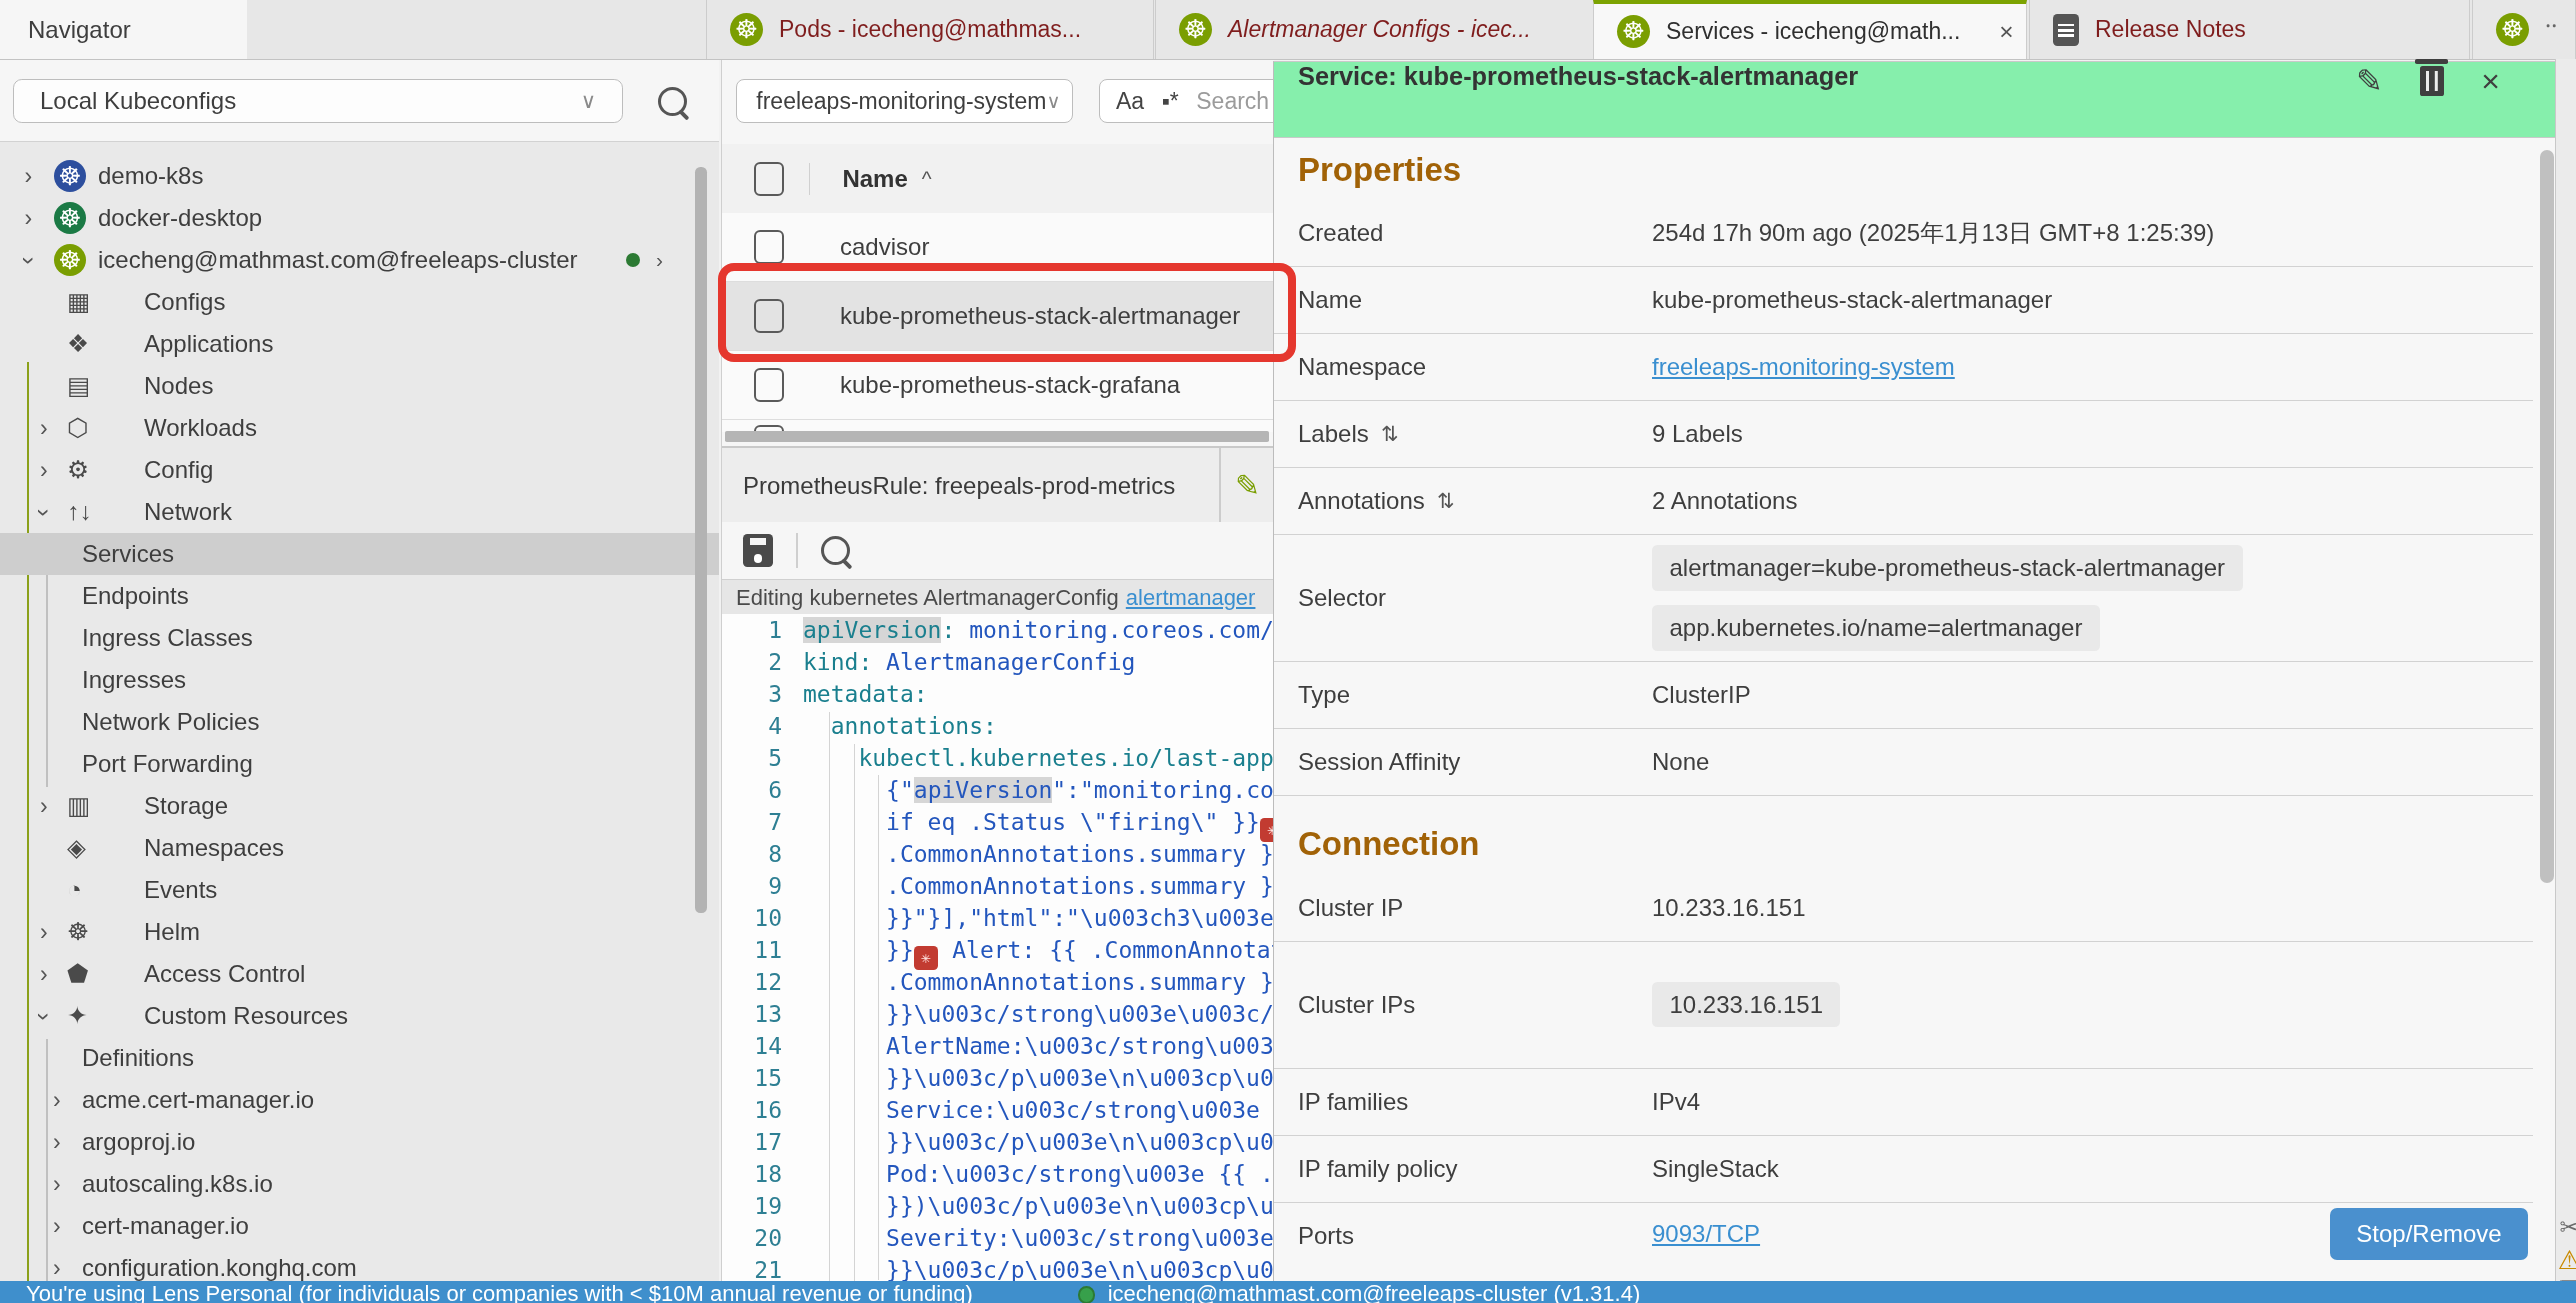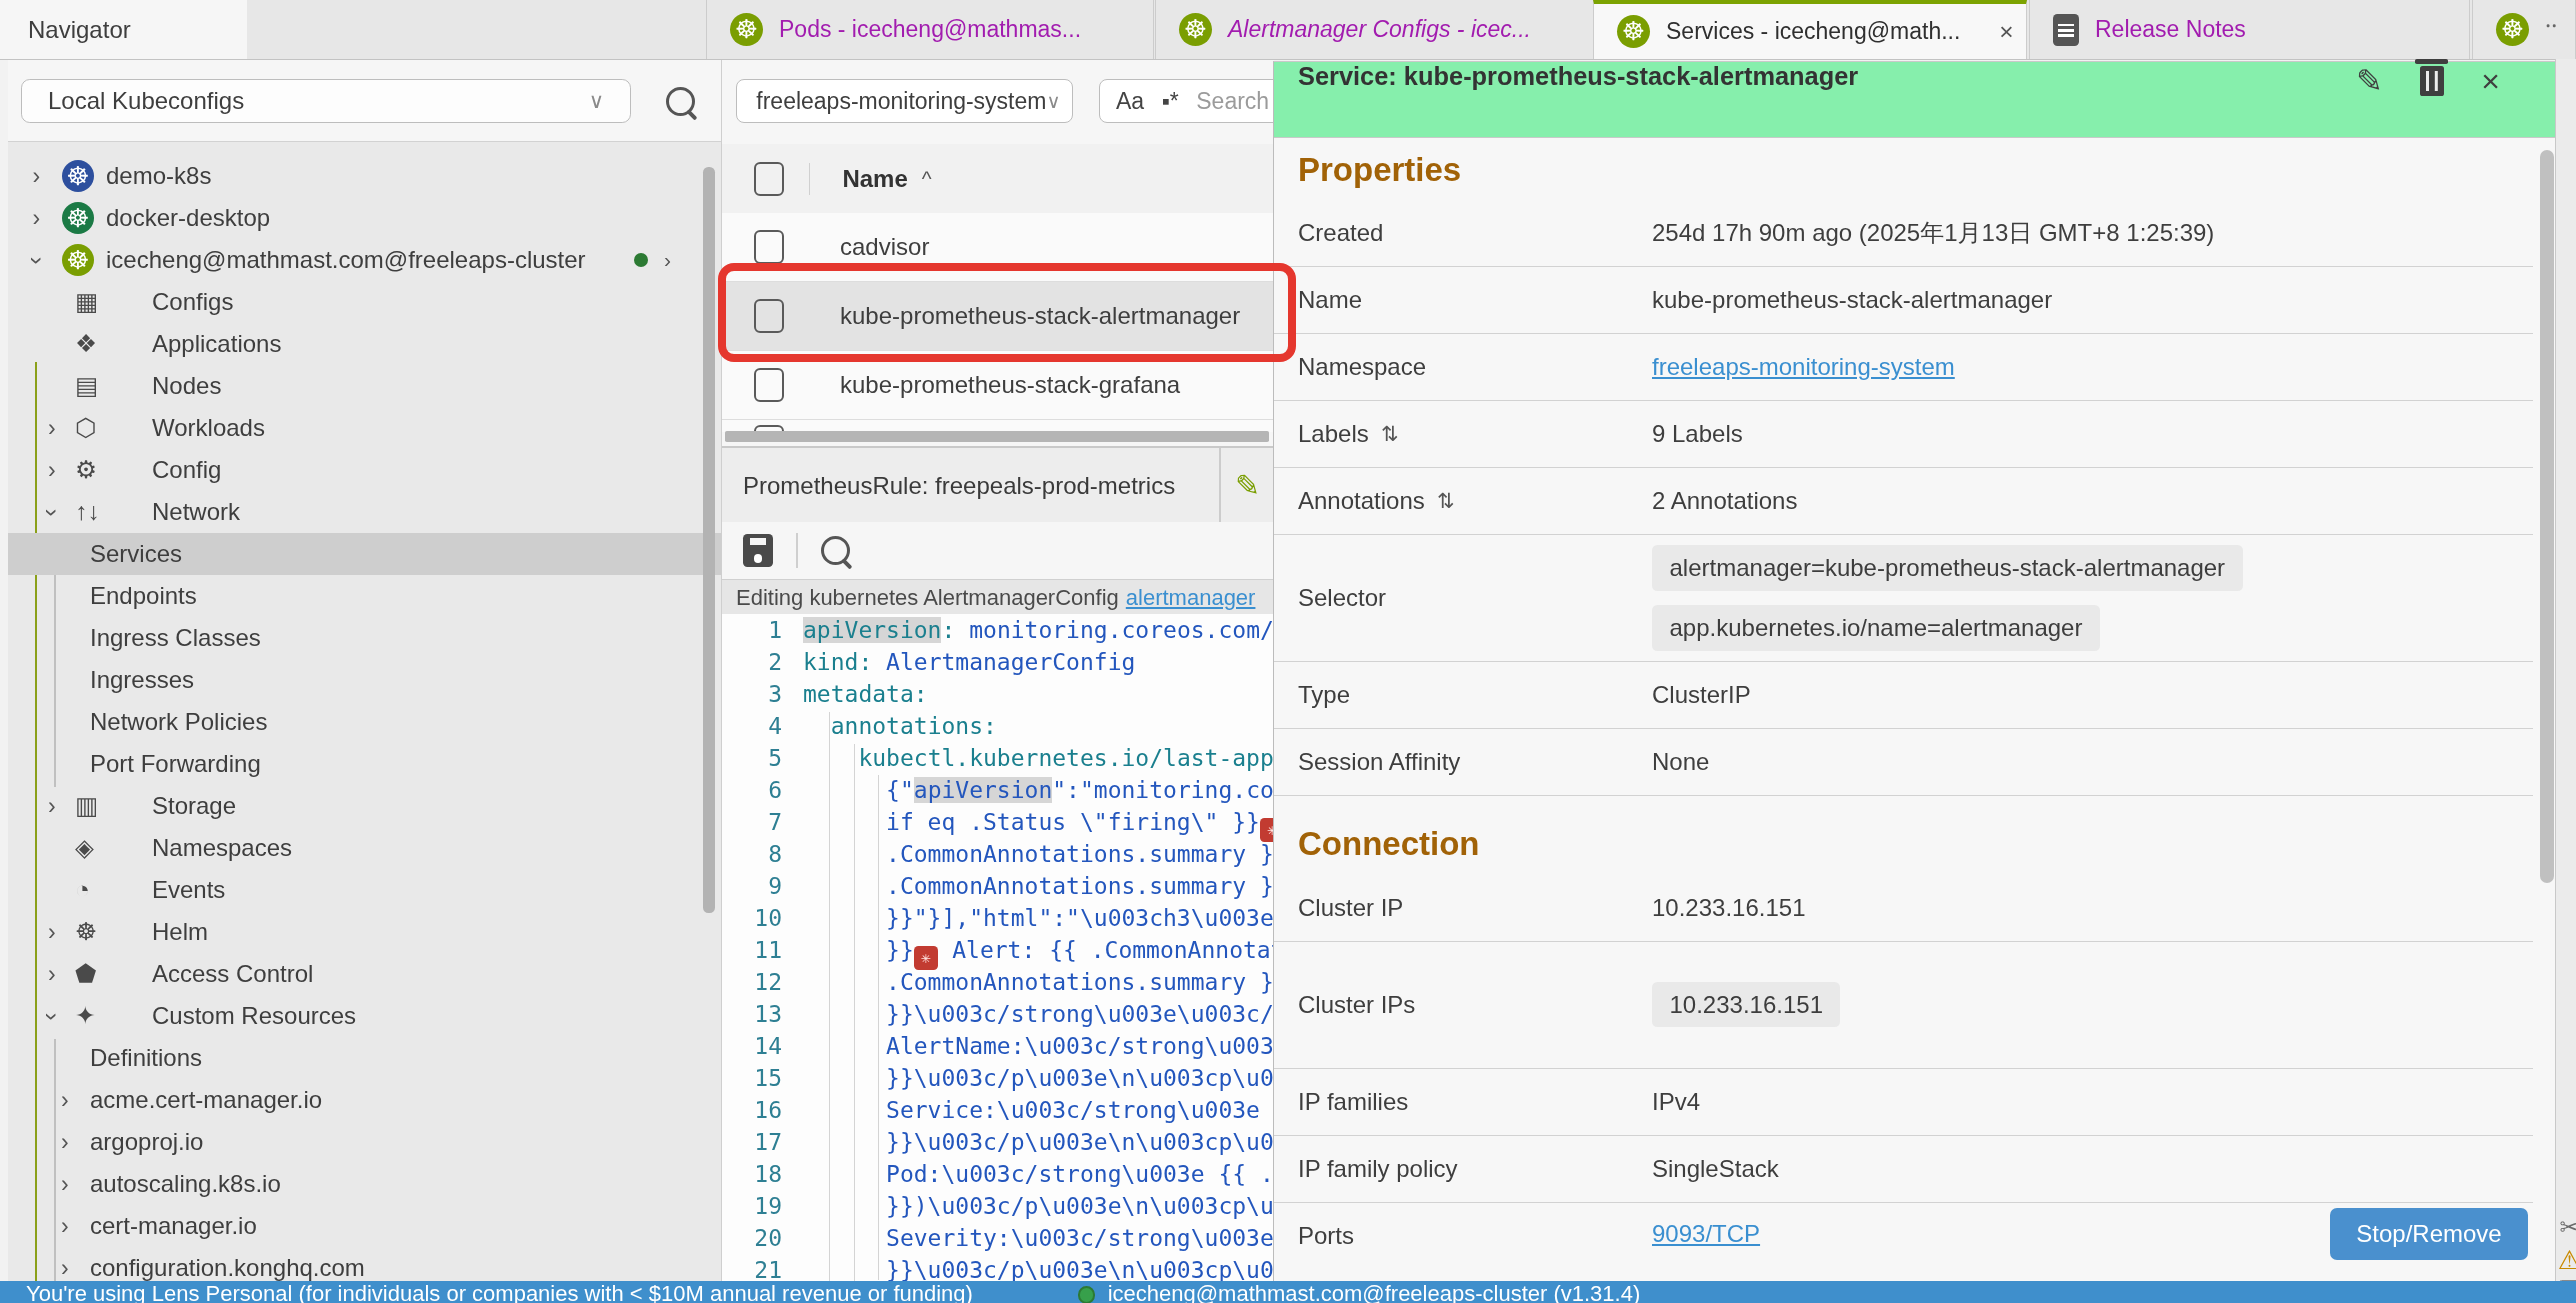--- a/index.html
+++ b/index.html
@@ -7,34 +7,34 @@
        font-family:"Liberation Sans",sans-serif;color:#3c3c3c;background:#f2f2f2;}
 
   
   .tabbar{position:absolute;left:0;top:0;width:2576px;height:59px;background:#e7e7e7;
           border-bottom:0.9px solid #c3c3c3;z-index:5;}
   .navigator-zone{position:absolute;left:0;top:0;width:247px;height:59px;background:#f6f6f6;
           display:flex;align-items:center;padding-left:28px;box-sizing:border-box;
           font-size:24px;color:#3e3e3e;}
   .tab{position:absolute;top:0;height:59px;display:flex;align-items:center;gap:16px;
        padding:0 23px;box-sizing:border-box;background:#e7e7e7;border-right:0.9px solid #cccccc;
-       border-left:0.9px solid #cccccc;font-size:23px;color:#a21caf;white-space:nowrap;overflow:hidden;}
+       border-left:0.9px solid #cccccc;font-size:23px;color:#7f1d1d;white-space:nowrap;overflow:hidden;}
   .tab.active{background:#f8f8f8;border-top:4.4px solid #7ca301;color:#2f2f2f;}
   .tab .k8s{flex:0 0 auto;}
   .tab .close{margin-left:23px;font-size:24.6px;color:#555;}
   .tab.italic .tab-label{font-style:italic;}
   .k8s{width:33px;height:33px;border-radius:50%;position:relative;display:inline-block;font-size:0;}
   .k8s::after{content:"☸";position:absolute;inset:0;color:#fff;font-size:26px;line-height:33px;text-align:center;}
   .doc-icon{width:26px;height:32px;background:#555;border-radius:4.4px;position:relative;display:inline-block;}
   .doc-icon::after{content:"";position:absolute;left:5.3px;right:5.3px;top:7px;height:17.5px;
      background:repeating-linear-gradient(#555 0 2.6px,#fff 2.6px 5.3px);}
   .overflow-dots{position:absolute;right:16px;top:1.8px;color:#666;font-size:23px;letter-spacing:2.6px;}
 
   
-  .sidebar{position:absolute;left:8px;top:59px;width:719px;height:1222px;background:#e9e9e9;z-index:1;}
+  .sidebar{position:absolute;left:0;top:59px;width:719px;height:1222px;background:#e9e9e9;z-index:1;}
   .sidebar-head{position:absolute;left:0;top:0;width:100%;height:82px;background:#f6f6f6;
       border-bottom:0.9px solid #d2d2d2;}
   .kubeconfig-select{position:absolute;left:13px;top:20px;width:610px;height:44px;background:#fdfdfd;
       border:1.8px solid #bdbdbd;border-radius:8.8px;display:flex;align-items:center;
       padding:0 26px;box-sizing:border-box;font-size:24px;color:#3e3e3e;}
   .kubeconfig-select .chev{margin-left:auto;color:#8a8a8a;font-size:21px;}
   .mag{width:23px;height:23px;border:3.5px solid #555;border-radius:50%;position:relative;display:inline-block;}
   .mag::after{content:"";position:absolute;width:3.5px;height:12.3px;background:#555;left:21px;top:19.3px;
       transform:rotate(-45deg);border-radius:1.8px;}
   .sidebar-search{position:absolute;left:658px;top:28px;}

